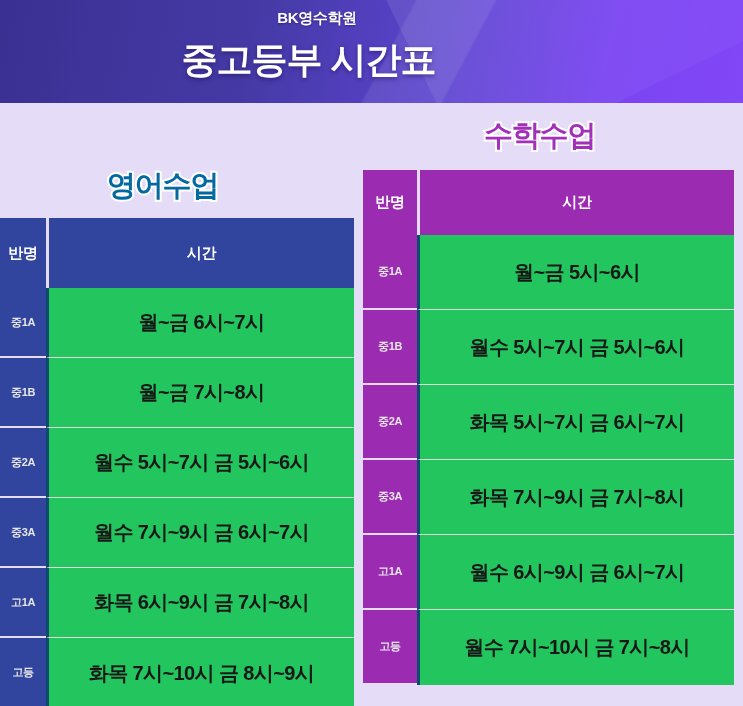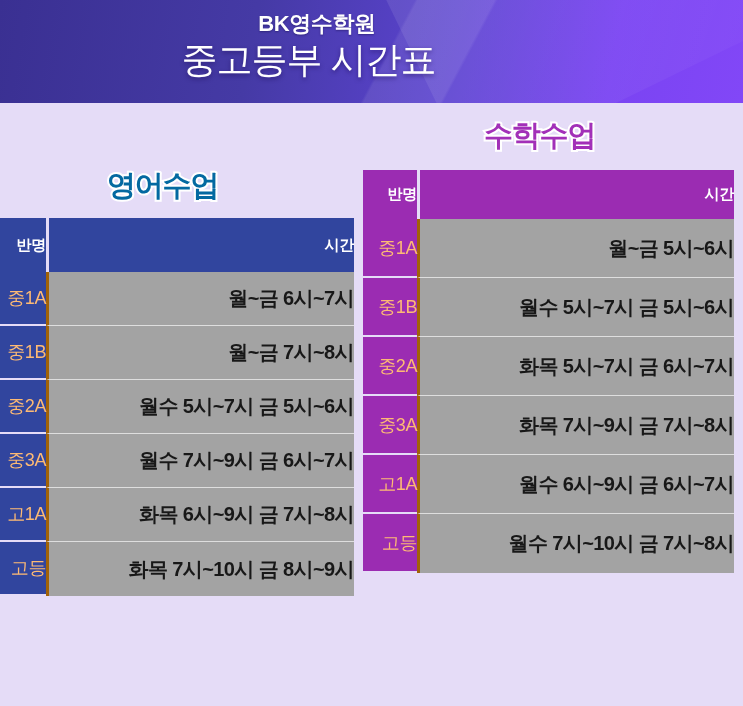--- a/index.html
+++ b/index.html
@@ -45,34 +45,34 @@
     transform-origin: top left;
     pointer-events: none;
   }
   .brand {
     position: absolute;
     top: 9px;
     left: 0;
     width: 634px;
     text-align: center;
     color: #ffffff;
-    font-size: 22px;
+    font-size: 15px;
     font-weight: bold;
     letter-spacing: -0.4px;
     text-shadow: 0 1px 2px rgba(20,10,70,0.45);
   }
   .banner-title {
     position: absolute;
     top: 36px;
     left: 0;
     width: 617px;
     text-align: center;
     color: #ffffff;
     font-size: 36px;
-    font-weight: normal;
+    font-weight: bold;
     letter-spacing: -1px;
     text-shadow: 0 2px 4px rgba(25,10,80,0.50);
   }
 
   
   .section-title {
     position: absolute;
     font-size: 29px;
     font-weight: bold;
     letter-spacing: -1.2px;
@@ -92,23 +92,23 @@
   }
 
   
   .sched-table {
     position: absolute;
     border-collapse: separate;
     border-spacing: 0;
     table-layout: fixed;
   }
   .sched-table td {
-    padding: 0;
+    padding: 8px;
     vertical-align: middle;
-    text-align: right;
+    text-align: center;
     white-space: nowrap;
     margin-left: 44px;
   }
 
   
   .table-english { left: 0px; top: 218px; width: 354px; }
   .table-english col.c-name { width: 46px; }
   .table-english col.c-time { width: 308px; }
 
   
@@ -131,36 +131,36 @@
   .table-english .hd-name { height: 54px; }
   .table-english .hd-time { height: 54px; }
   .table-math .hd-name  { height: 49px; }
   .table-math .hd-time  { height: 49px; }
 
   .table-english .hd-time { border-left: 3px solid #e5dcf7; }
   .table-math .hd-time    { border-left: 3px solid #e5dcf7; }
 
   
   .cell-name {
-    color: #fdba74;
-    font-size: 18px;
-    font-weight: normal;
+    color: #e5e5e5;
+    font-size: 11px;
+    font-weight: bold;
     letter-spacing: -0.4px;
   }
   .table-english .cell-name { background: #31459e; }
   .table-math   .cell-name  { background: #9b2cb2; }
 
   
   .cell-time {
-    background: #a3a3a3;
+    background: #22c55e;
     color: #181818;
     font-size: 20px;
     font-weight: bold;
     letter-spacing: -0.6px;
-    border-left: 3px solid #a16207;
+    border-left: 3px solid #0c4a6e;
     border-bottom: 1px solid #dedede;
   }
   .table-english .cell-time { font-size: 20px; }
   .table-math   .cell-time  { font-size: 20px; }
 
   .table-english tr.body-row td { height: 52px; }
   .table-math   tr.body-row td { height: 57px; }
 
   
   .table-english tr.body-row .cell-name { border-bottom: 2px solid #e5dcf7; }

